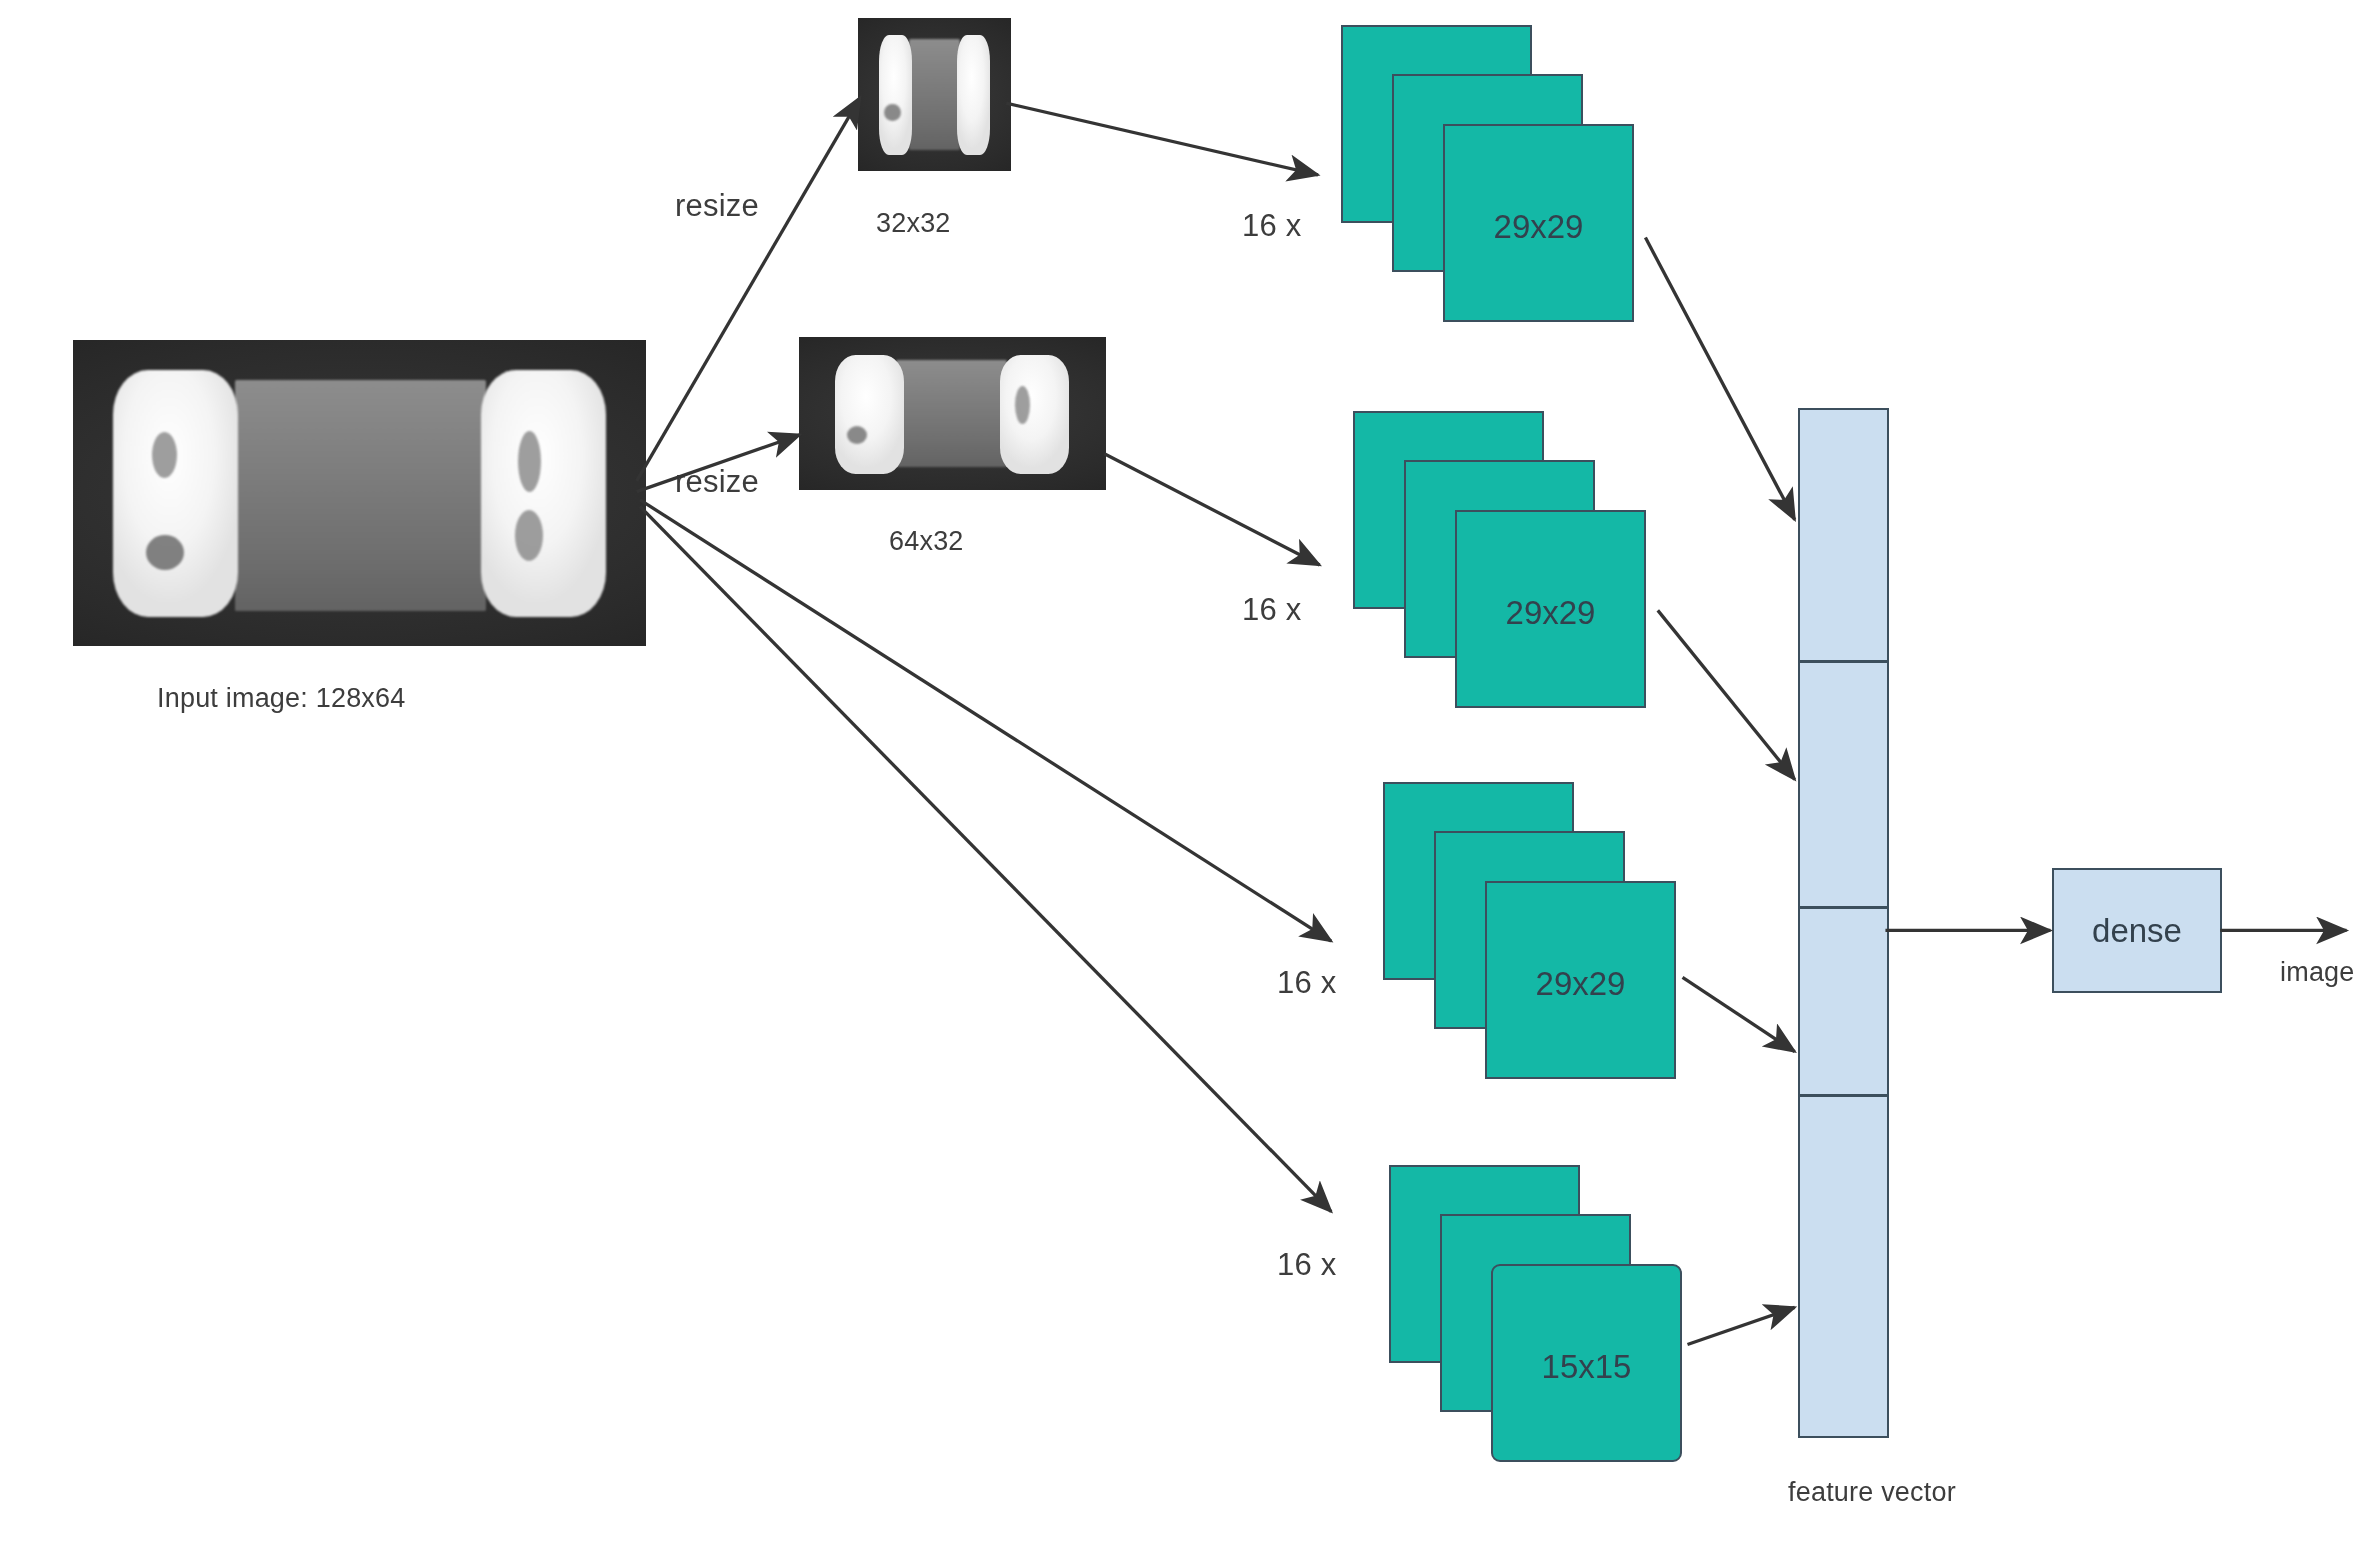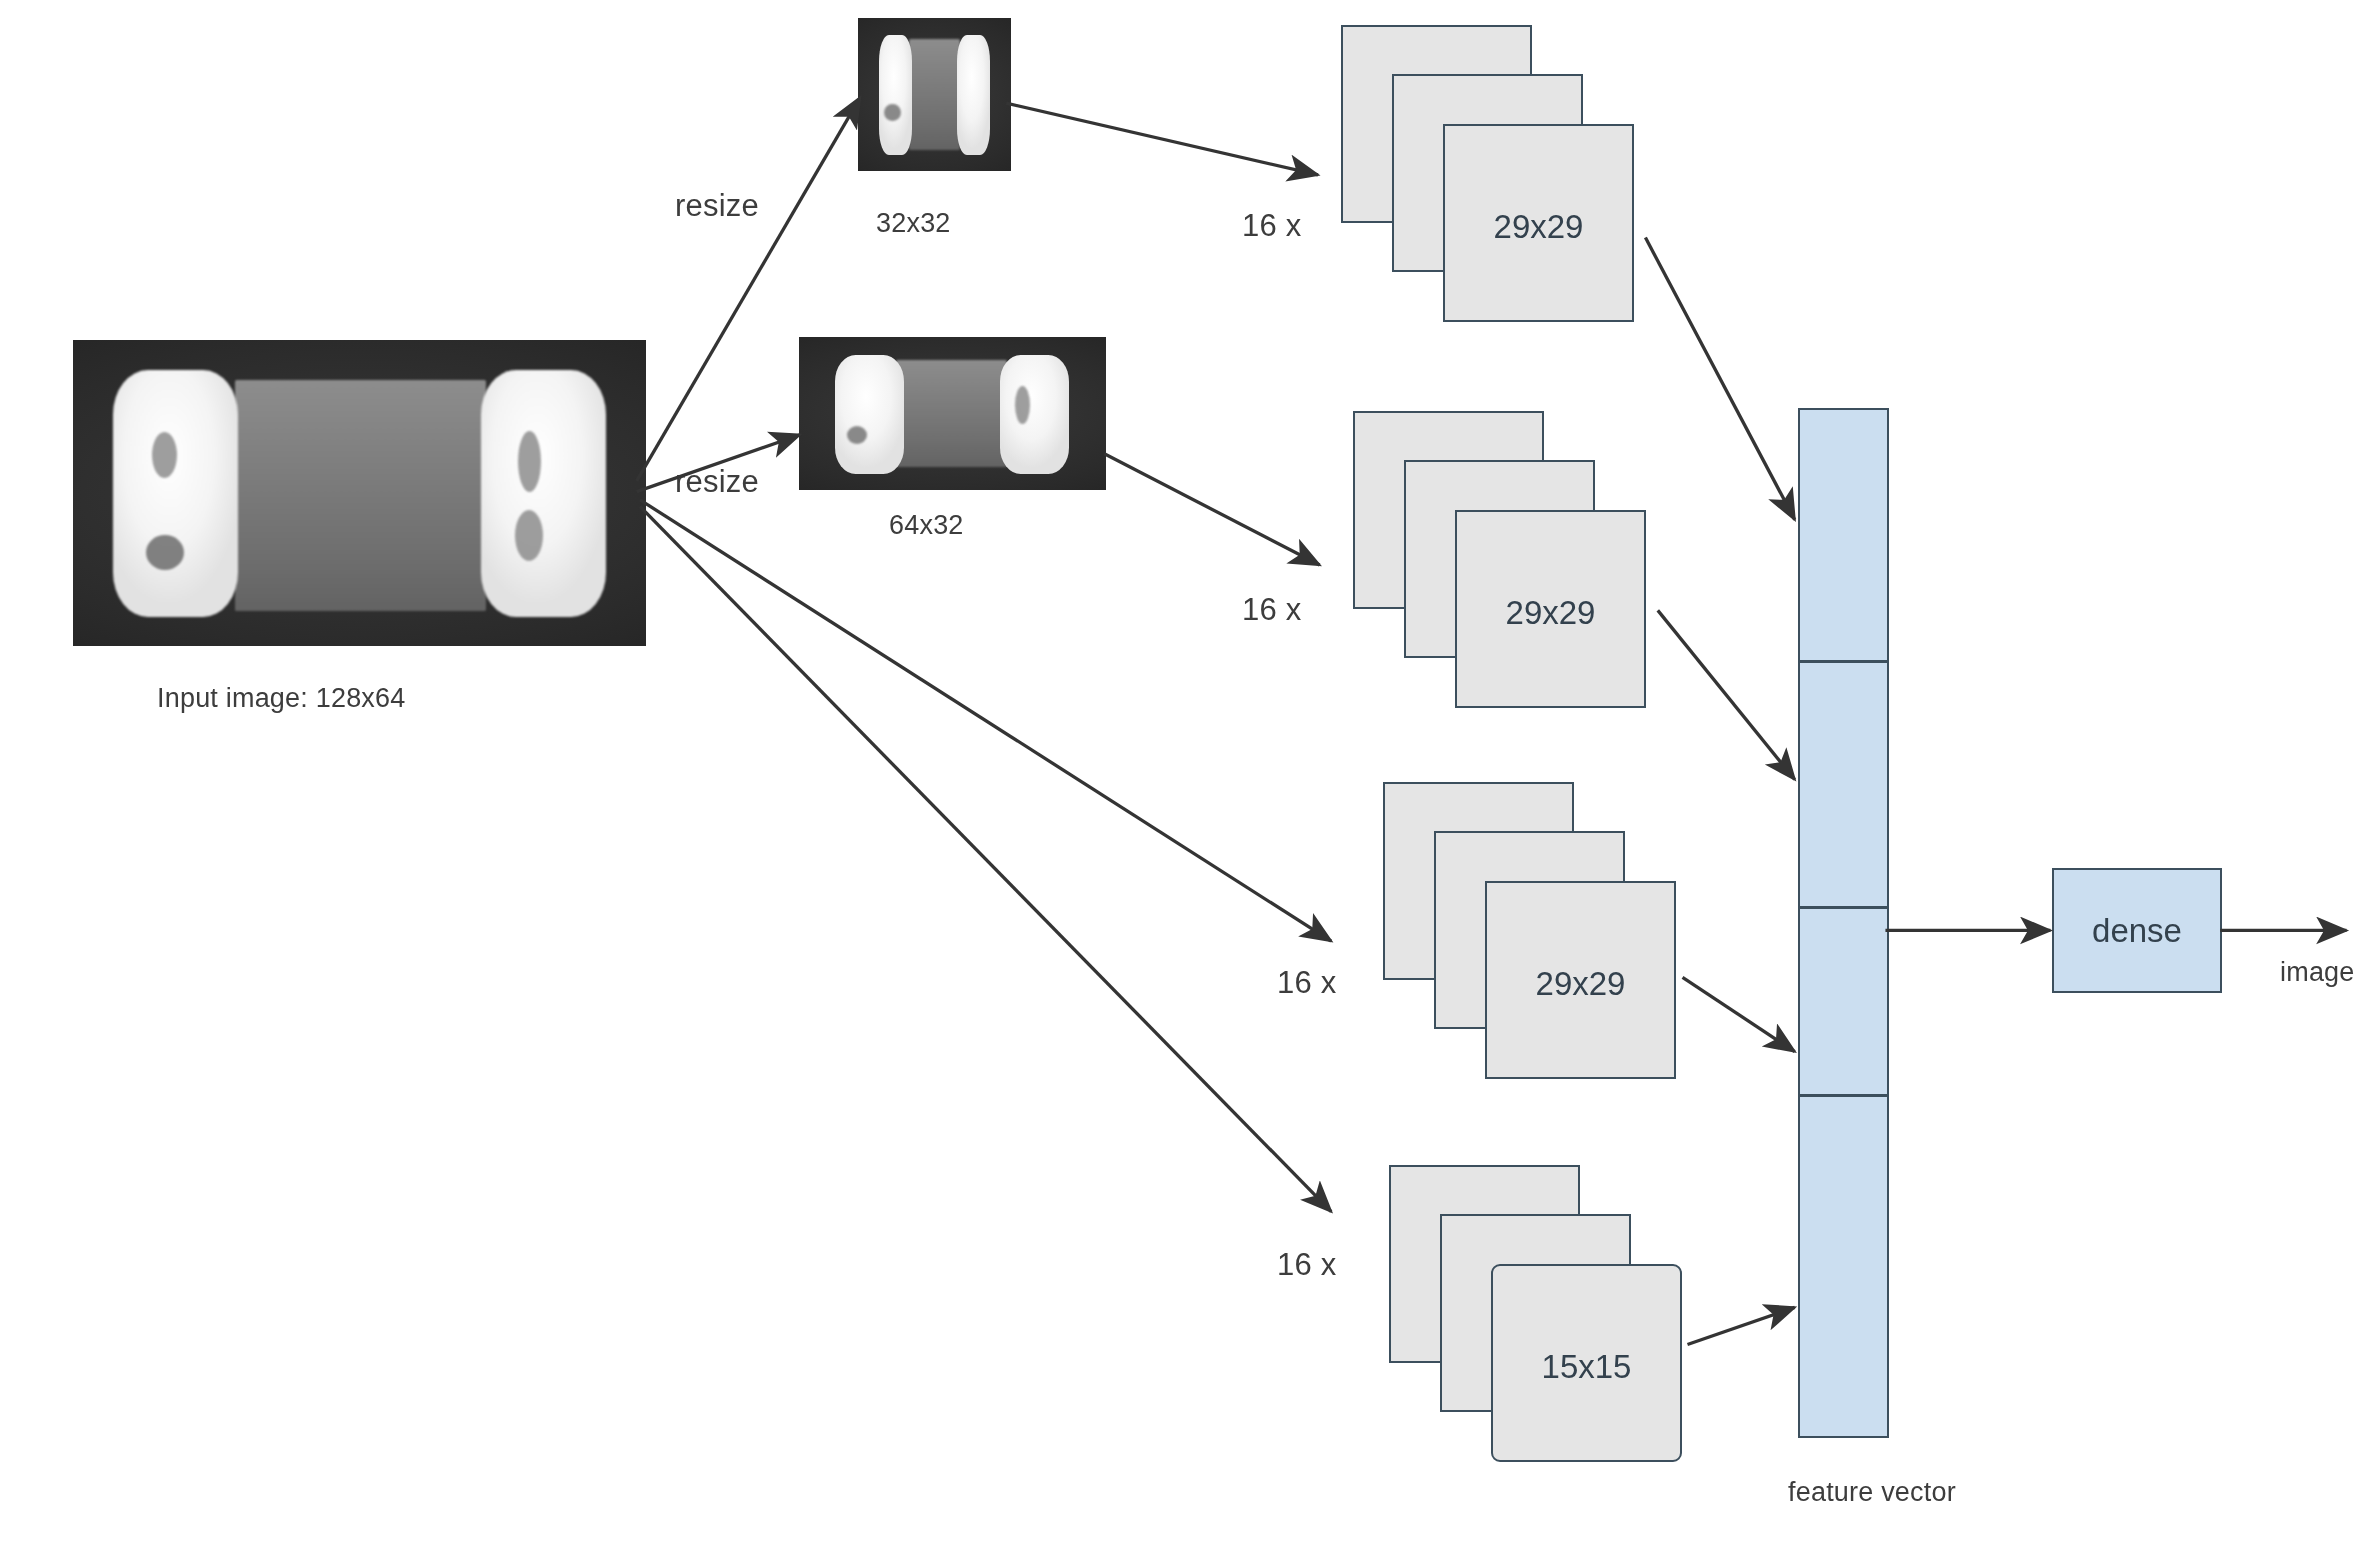--- a/index.html
+++ b/index.html
@@ -77,21 +77,21 @@
     opacity: .85;
   }
 
   
   .stack {
     position: absolute;
     z-index: 3;
   }
   .card {
     position: absolute;
-    background: #e5e5e5;
+    background: #14b8a6;
     border: 2.5px solid #3c4f5d;
     box-sizing: border-box;
   }
   .card .card-label {
     position: absolute;
     left: 0;
     right: 0;
     text-align: center;
     font-family: "Liberation Sans", sans-serif;
     font-size: 33px;
@@ -186,21 +186,21 @@
   <div class="label big" style="left:876px; top:208px;">32x32</div>
 
   <div class="photo" style="left:799px; top:337px; width:307px; height:153px;" title="resized chip thumbnail 64x32">
     <div class="frame"></div>
     <div class="body" style="left:97px; top:23px; width:111px; height:107px;"></div>
     <div class="term sm" style="left:36px; top:18px; width:69px; height:119px;"></div>
     <div class="term sm" style="left:201px; top:18px; width:69px; height:119px;"></div>
     <div class="speck" style="left:48px; top:89px; width:20px; height:18px; background:#777;"></div>
     <div class="speck" style="left:216px; top:49px; width:15px; height:38px;"></div>
   </div>
-  <div class="label big" style="left:889px; top:510px;">64x32</div>
+  <div class="label big" style="left:889px; top:526px;">64x32</div>
 
   <div class="label mid" style="left:1242px; top:208px;">16 x</div>
   <div class="stack" style="left:1341px; top:25px; width:313px; height:297px;">
     <div class="card" style="left:0;   top:0;   width:191px; height:198px;"></div>
     <div class="card" style="left:51px; top:49px; width:191px; height:198px;"></div>
     <div class="card" style="left:102px; top:99px; width:191px; height:198px;">
       <div class="card-label" style="top:82px;">29x29</div>
     </div>
   </div>
 

